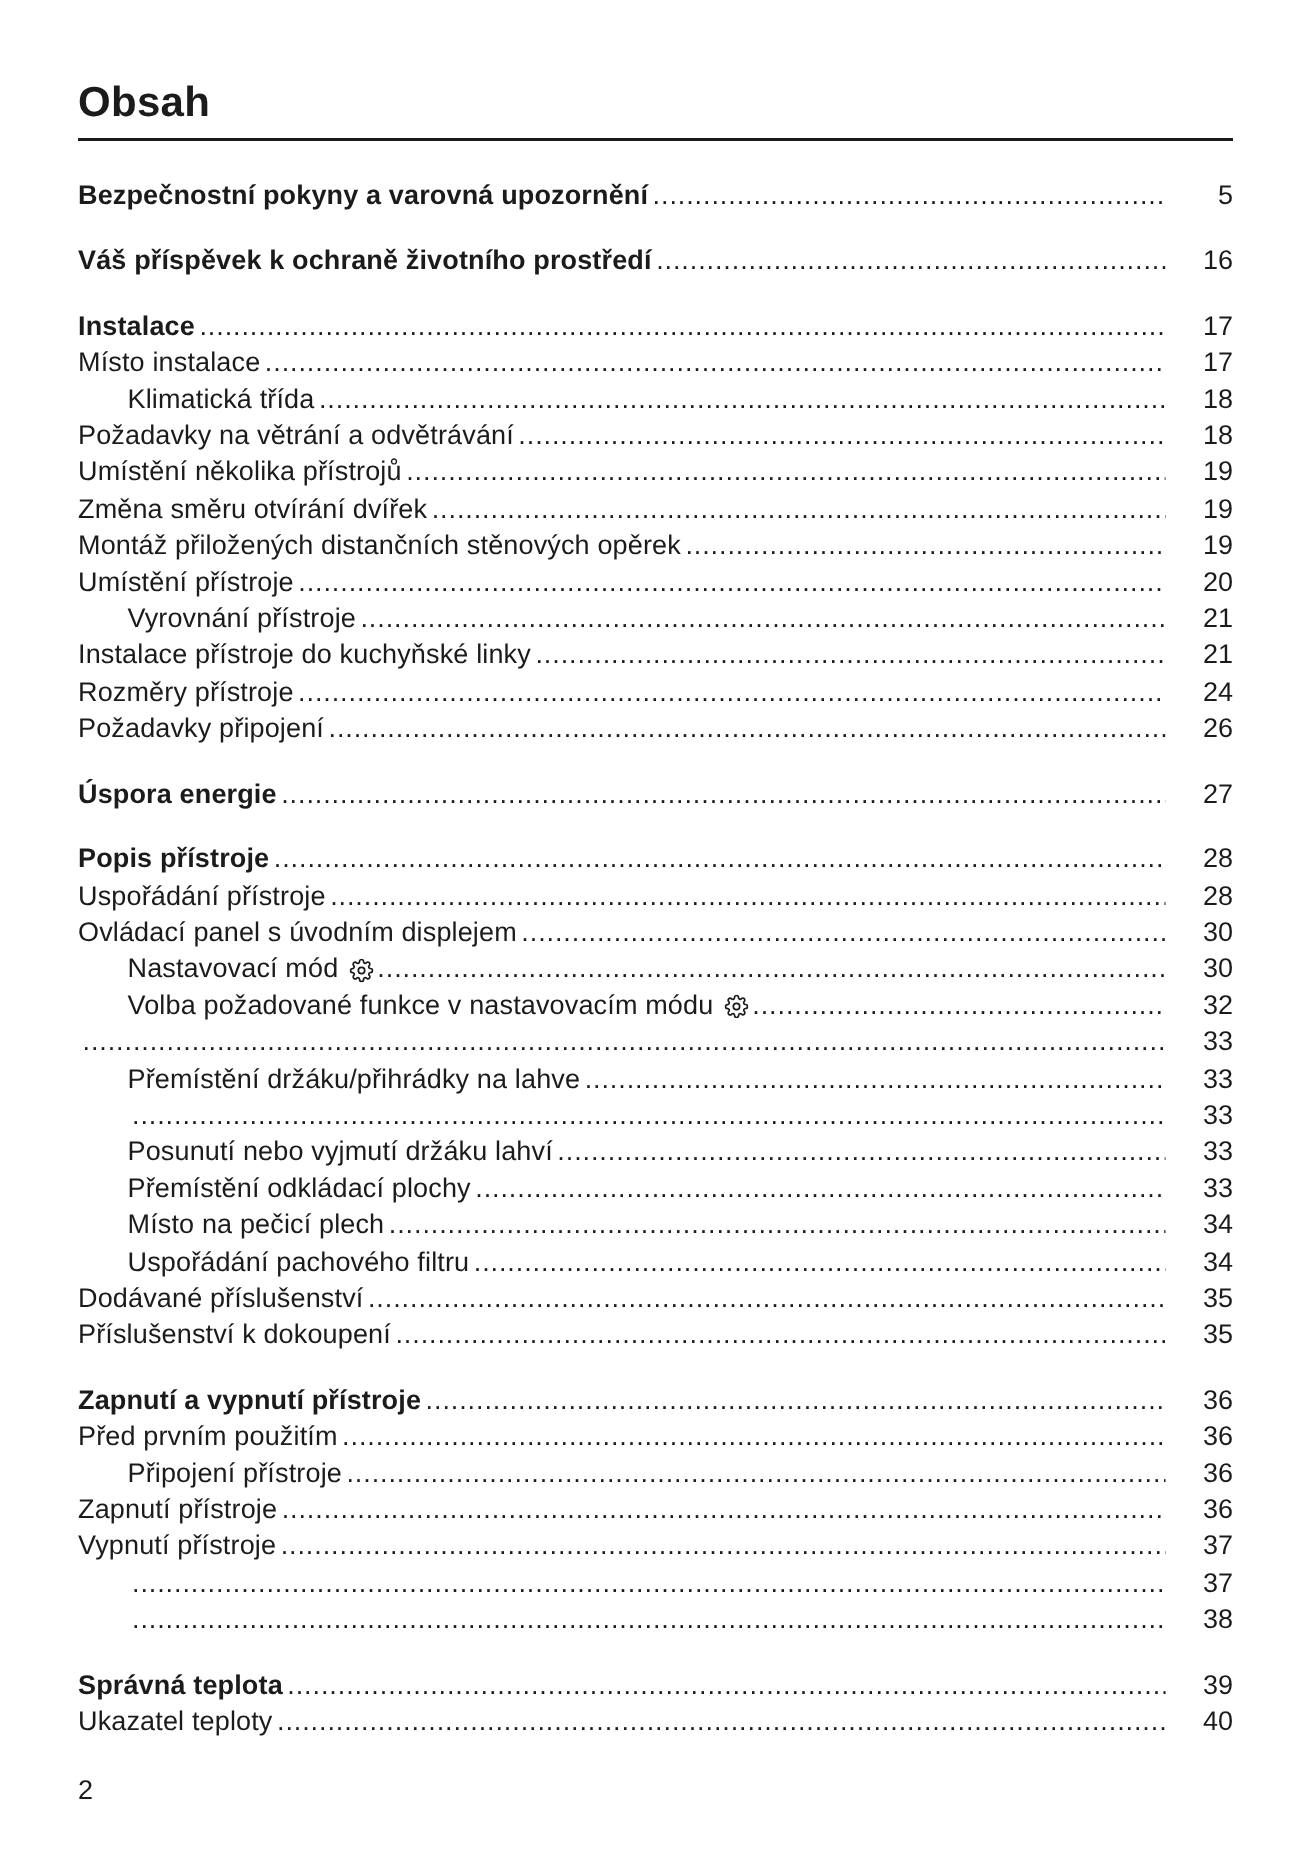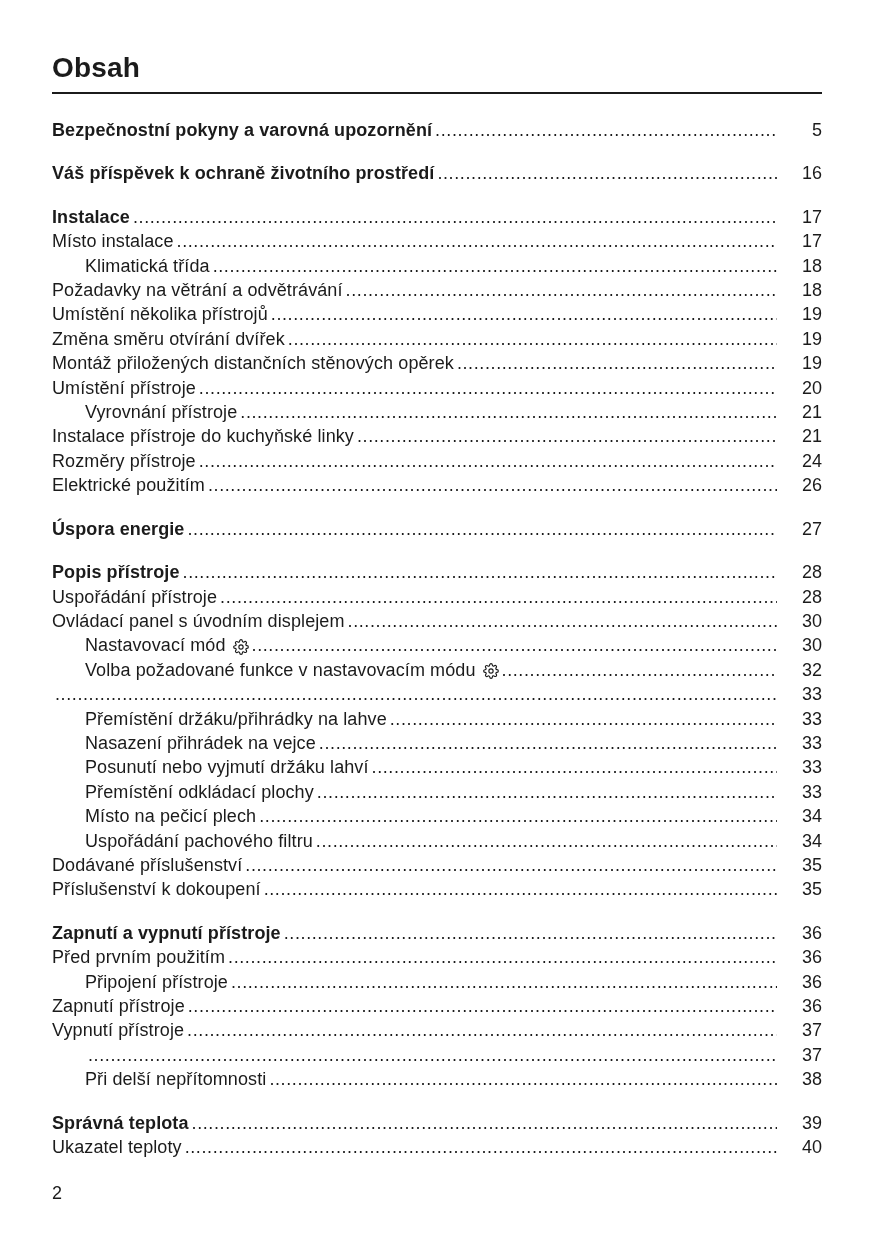--- a/index.html
+++ b/index.html
@@ -163,21 +163,21 @@
           <span class="toc-label">Instalace přístroje do kuchyňské linky</span>
           <span class="toc-dots">....................................................................................................................................................................................................................................................................</span>
           <span class="toc-page">21</span>
         </div>
         <div class="toc-row">
           <span class="toc-label">Rozměry přístroje</span>
           <span class="toc-dots">....................................................................................................................................................................................................................................................................</span>
           <span class="toc-page">24</span>
         </div>
         <div class="toc-row">
-          <span class="toc-label">Elektrické použitím</span>
+          <span class="toc-label">Požadavky připojení</span>
           <span class="toc-dots">....................................................................................................................................................................................................................................................................</span>
           <span class="toc-page">26</span>
         </div>
       </div>
       <div class="toc-group">
         <div class="toc-row bold">
           <span class="toc-label">Úspora energie</span>
           <span class="toc-dots">....................................................................................................................................................................................................................................................................</span>
           <span class="toc-page">27</span>
         </div>
@@ -223,21 +223,20 @@
         <div class="toc-row">
           <span class="toc-dots">....................................................................................................................................................................................................................................................................</span>
           <span class="toc-page">33</span>
         </div>
         <div class="toc-row indent-1">
           <span class="toc-label">Přemístění držáku/přihrádky na lahve</span>
           <span class="toc-dots">....................................................................................................................................................................................................................................................................</span>
           <span class="toc-page">33</span>
         </div>
         <div class="toc-row indent-1">
-          <span class="toc-label">Nasazení přihrádek na vejce</span>
           <span class="toc-dots">....................................................................................................................................................................................................................................................................</span>
           <span class="toc-page">33</span>
         </div>
         <div class="toc-row indent-1">
           <span class="toc-label">Posunutí nebo vyjmutí držáku lahví</span>
           <span class="toc-dots">....................................................................................................................................................................................................................................................................</span>
           <span class="toc-page">33</span>
         </div>
         <div class="toc-row indent-1">
           <span class="toc-label">Přemístění odkládací plochy</span>
@@ -289,21 +288,20 @@
         <div class="toc-row">
           <span class="toc-label">Vypnutí přístroje</span>
           <span class="toc-dots">....................................................................................................................................................................................................................................................................</span>
           <span class="toc-page">37</span>
         </div>
         <div class="toc-row indent-1">
           <span class="toc-dots">....................................................................................................................................................................................................................................................................</span>
           <span class="toc-page">37</span>
         </div>
         <div class="toc-row indent-1">
-          <span class="toc-label">Při delší nepřítomnosti</span>
           <span class="toc-dots">....................................................................................................................................................................................................................................................................</span>
           <span class="toc-page">38</span>
         </div>
       </div>
       <div class="toc-group">
         <div class="toc-row bold">
           <span class="toc-label">Správná teplota</span>
           <span class="toc-dots">....................................................................................................................................................................................................................................................................</span>
           <span class="toc-page">39</span>
         </div>

